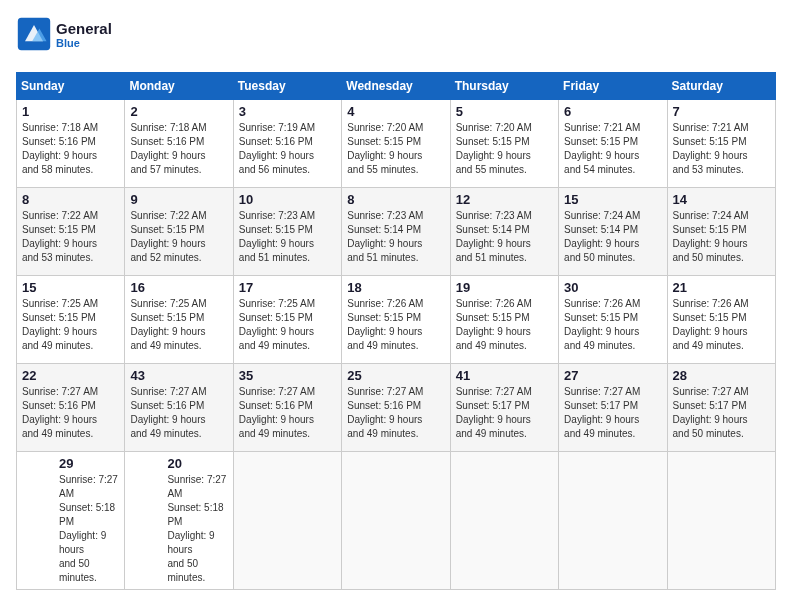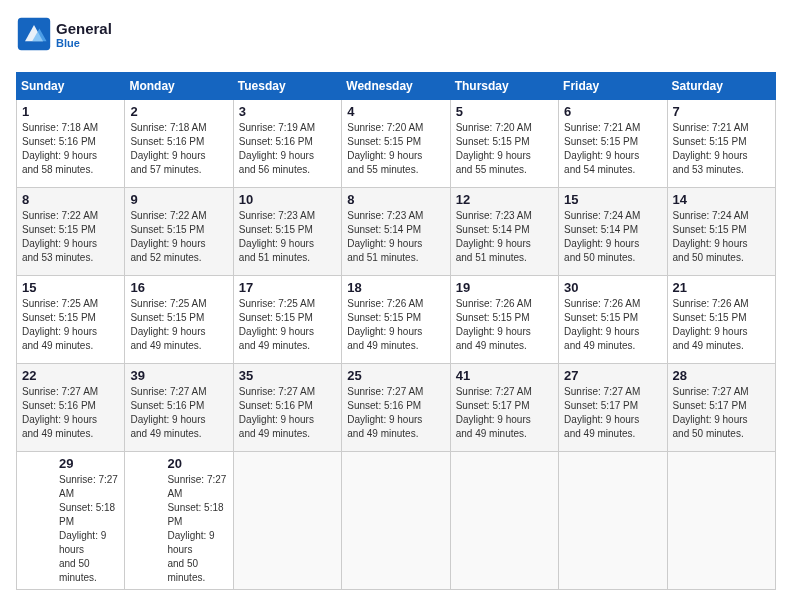--- a/index.html
+++ b/index.html
@@ -271,21 +271,21 @@
       </tr>
       <tr>
         <td>
           <span class="day-number">22</span>
           <div class="day-info" style="white-space: pre-line;">Sunrise: 7:27 AM
 Sunset: 5:16 PM
 Daylight: 9 hours
 and 49 minutes.</div>
         </td>
         <td>
-          <span class="day-number">39</span>
+          <span class="day-number">43</span>
           <div class="day-info" style="white-space: pre-line;">Sunrise: 7:27 AM
 Sunset: 5:16 PM
 Daylight: 9 hours
 and 49 minutes.</div>
         </td>
         <td>
           <span class="day-number">35</span>
           <div class="day-info" style="white-space: pre-line;">Sunrise: 7:27 AM
 Sunset: 5:16 PM
 Daylight: 9 hours

